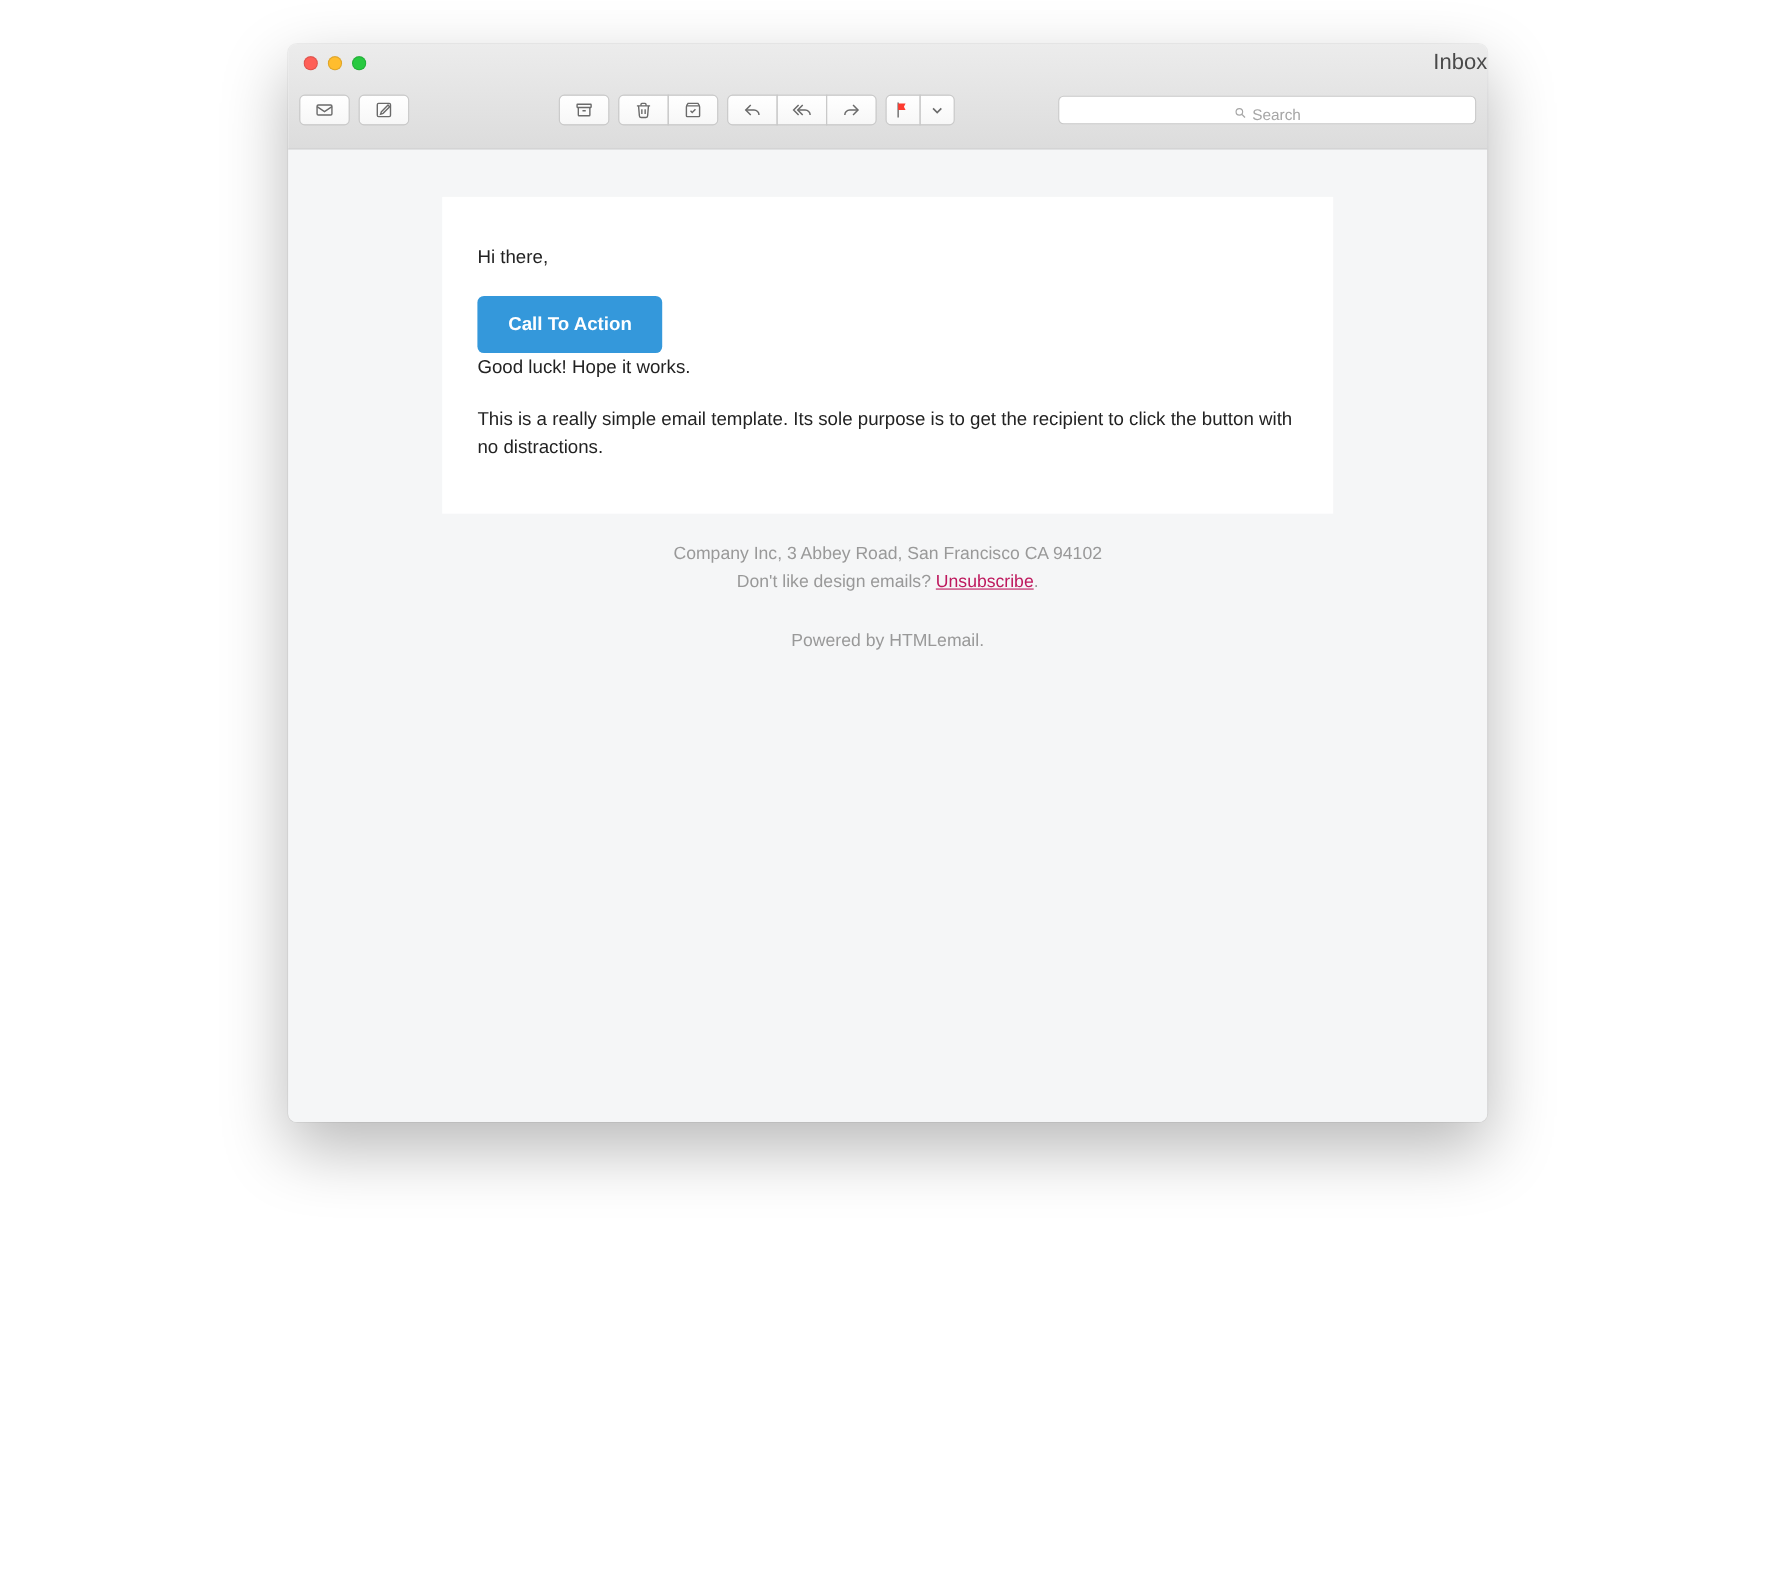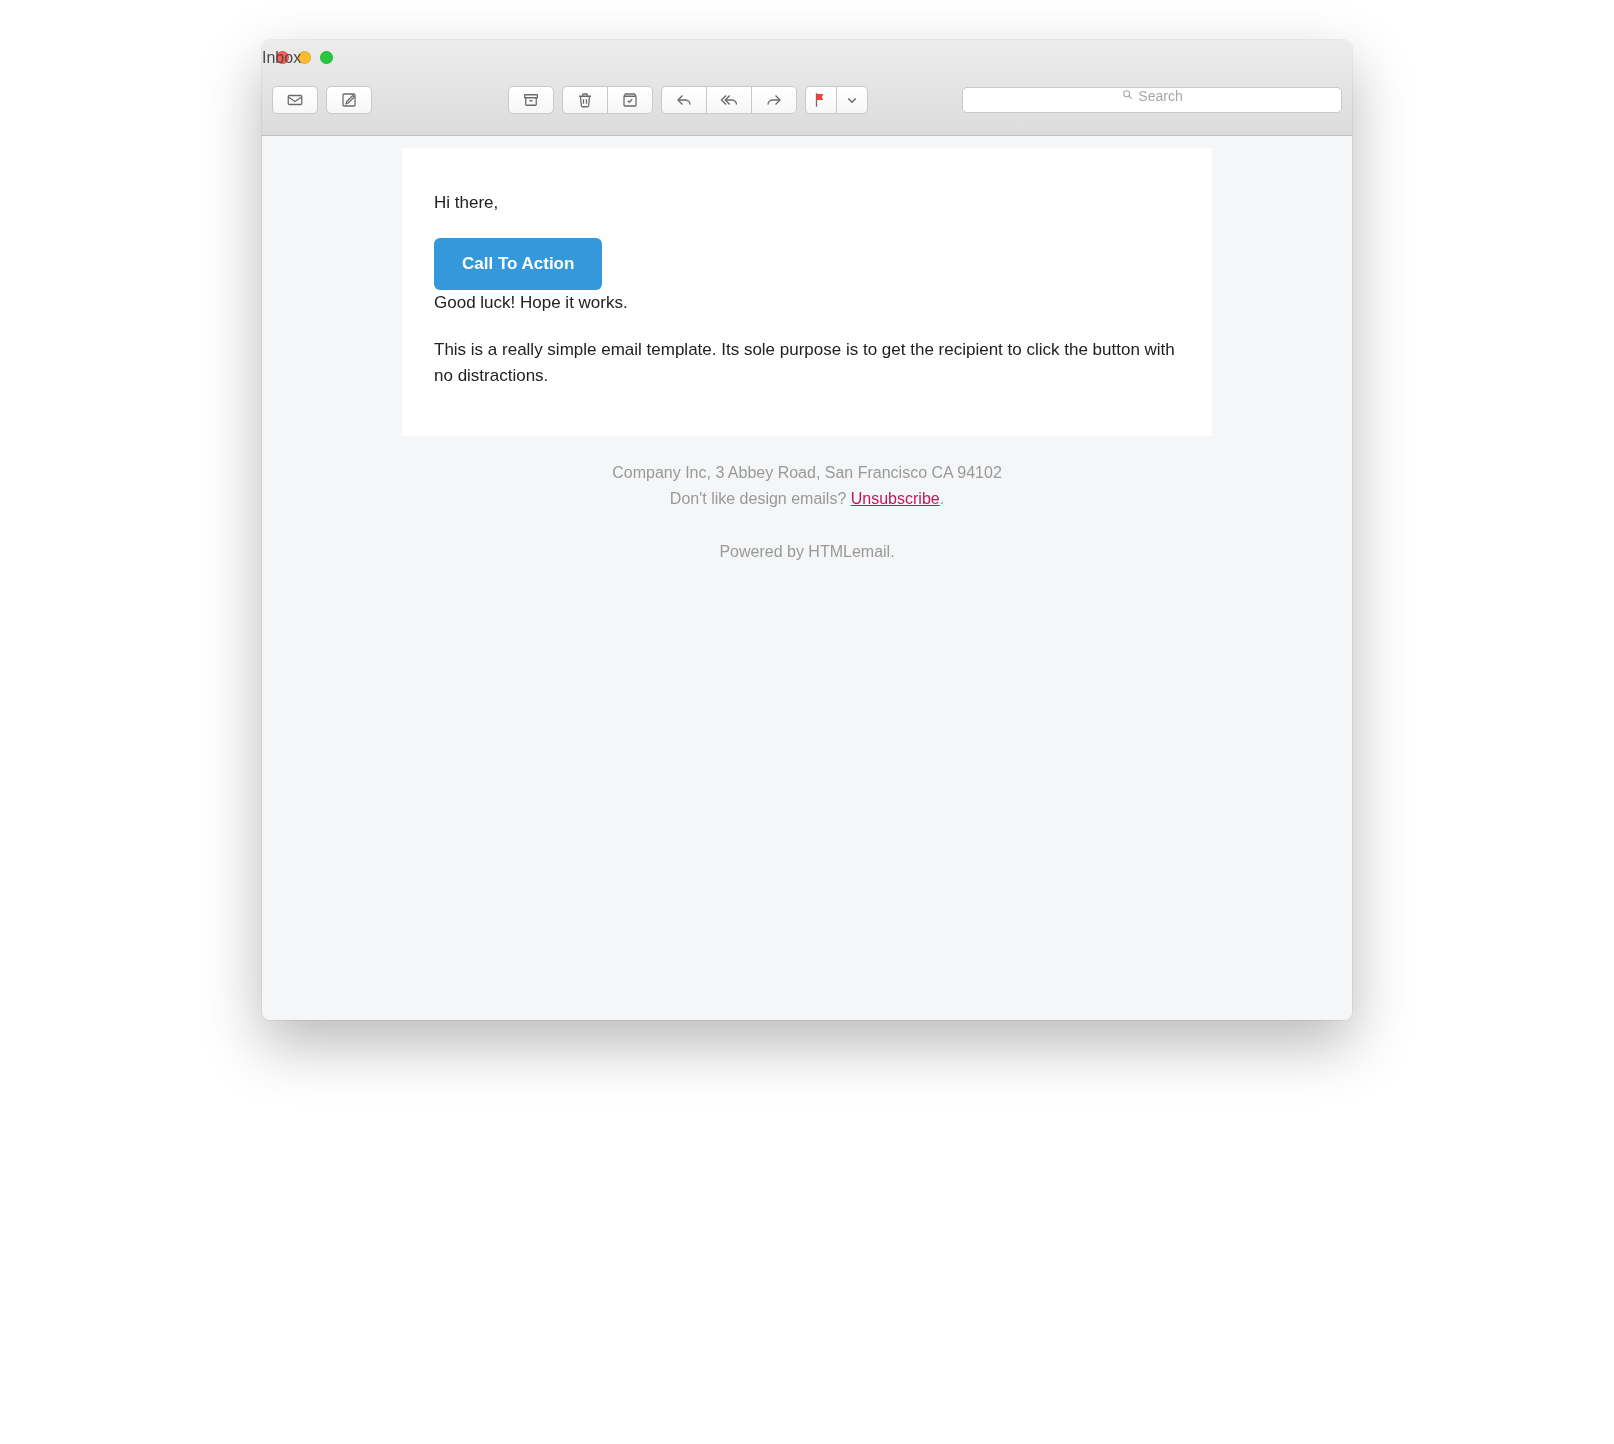--- a/index.html
+++ b/index.html
@@ -40,22 +40,22 @@
       gap: 9px;
       padding-left: 14px;
     }
     .light { width: 13px; height: 13px; border-radius: 50%; }
     .light.red { background: #ff5f57; border: 0.5px solid rgba(0,0,0,0.12); }
     .light.yellow { background: #ffbd2e; border: 0.5px solid rgba(0,0,0,0.12); }
     .light.green { background: #28c940; border: 0.5px solid rgba(0,0,0,0.12); }
     .window-title {
       position: absolute;
       left: 0; right: 0;
-      text-align: left;
-      font-size: 16px;
+      text-align: right;
+      font-size: 20px;
       color: #4a4a4a;
       font-weight: 400;
       pointer-events: none;
     }
     .toolbar {
       height: 60px;
       display: flex;
       align-items: center;
       padding: 0 10px 10px 10px;
       gap: 8px;
@@ -85,31 +85,31 @@
       display: flex;
       justify-content: flex-end;
     }
     .search {
       width: 380px;
       height: 26px;
       background: #ffffff;
       border: 1px solid #c9c9c9;
       border-radius: 5px;
       display: flex;
-      align-items: flex-start;
+      align-items: flex-end;
       justify-content: center;
       color: #a6a6a6;
       font-size: 14px;
       gap: 4px;
     }
     .search svg { width: 13px; height: 13px; }
     .content-area {
       flex: 1;
       background: #f5f6f7;
-      padding: 12px 0 0 0;
+      padding: 43px 0 0 0;
       overflow: auto;
     }
     .email-card {
       width: 810px;
       margin: 0 auto;
       background: #ffffff;
       padding: 42px 32px 48px 32px;
     }
     .email-card p {
       font-size: 17px;

